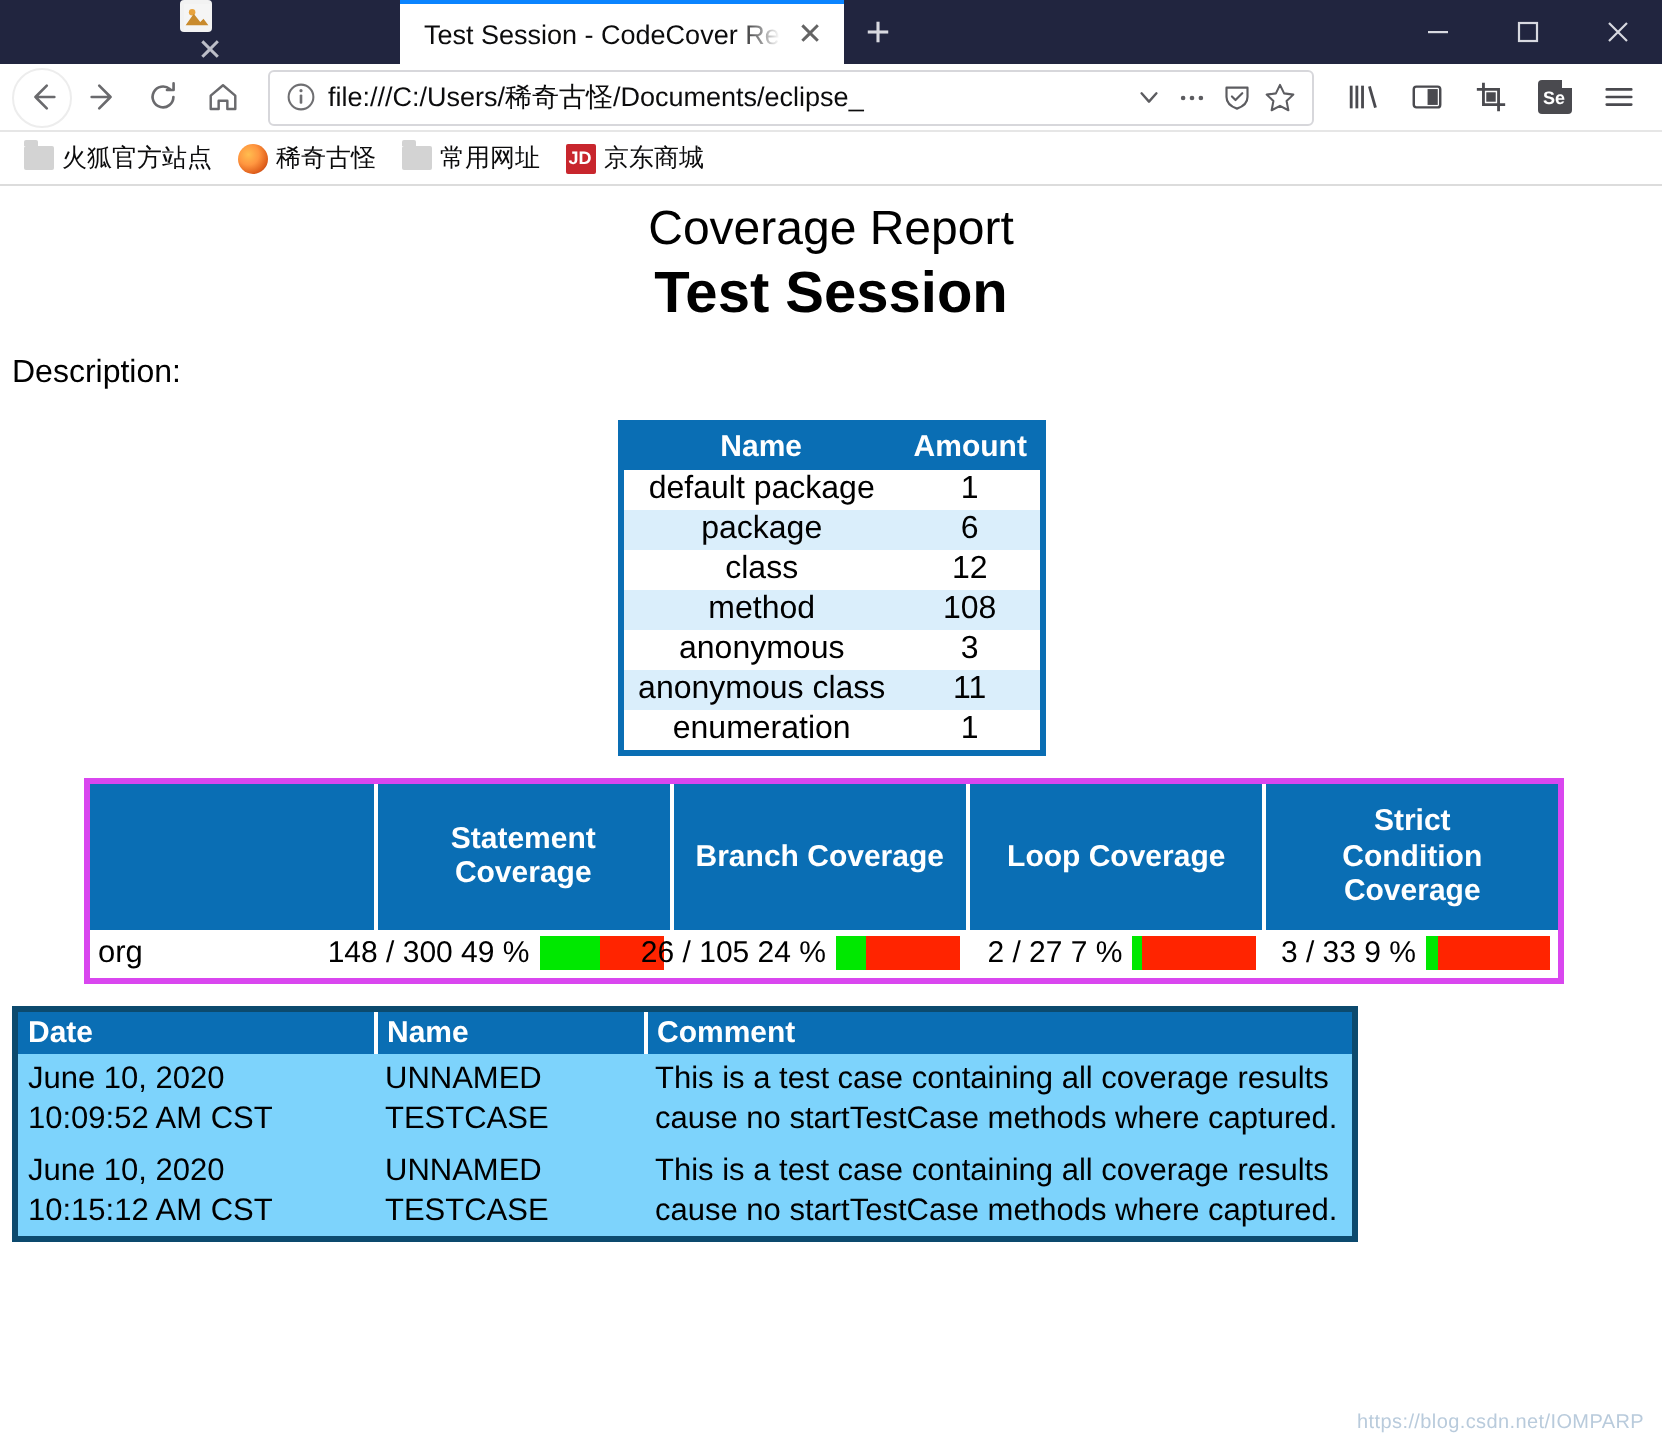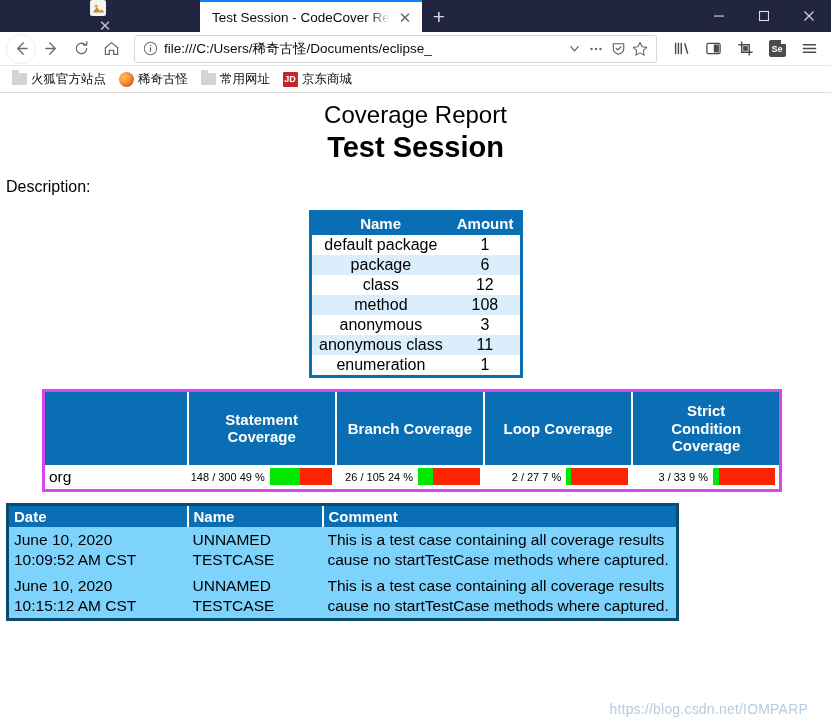--- a/index.html
+++ b/index.html
@@ -303,21 +303,21 @@
   table.coverage th.blank { width: 144px; }
   table.coverage td {
     font-size: 15.5px;
     color: #000;
     padding: 2px 4px;
     height: 26px;
     vertical-align: middle;
   }
   td.cov-name { text-align: left; padding-left: 4px; }
   .cov-cell { display: flex; align-items: center; justify-content: flex-end; gap: 5px; white-space: nowrap; }
-  .cov-text { font-size: 11px; text-align: center; }
+  .cov-text { font-size: 15px; text-align: center; }
   .cov-bar {
     width: 62px; height: 17px;
     display: flex;
     flex: 0 0 62px;
     background: #ff2400;
     overflow: hidden;
   }
   .cov-bar .green { background: #00e800; height: 100%; }
   .cov-bar .red { background: #ff2400; height: 100%; flex: 1; }
 
@@ -347,23 +347,23 @@
     font-size: 15.5px;
     color: #000;
     padding: 3px 5px 3px 5px;
     vertical-align: top;
     line-height: 1.28;
   }
   td.td-date, td.td-name { white-space: pre-line; }
 
   .watermark {
     position: absolute;
-    right: 23px;
+    right: 9px;
     bottom: 1px;
-    font-size: 14px;
+    font-size: 10px;
     color: #b9cbdc;
     letter-spacing: .2px;
     white-space: nowrap;
   }
 </style>
 </head>
 <body>
 
 <div class="browser">
 

